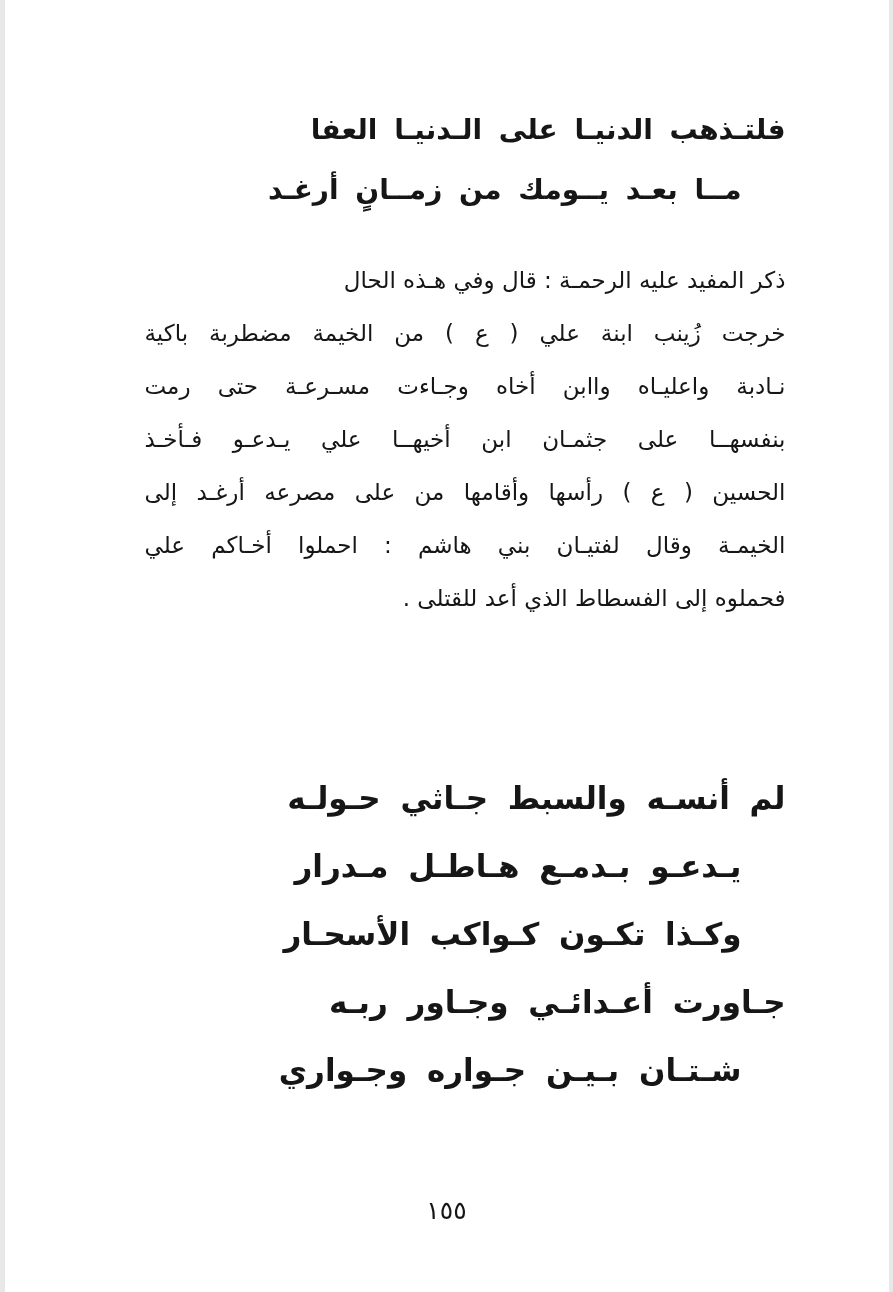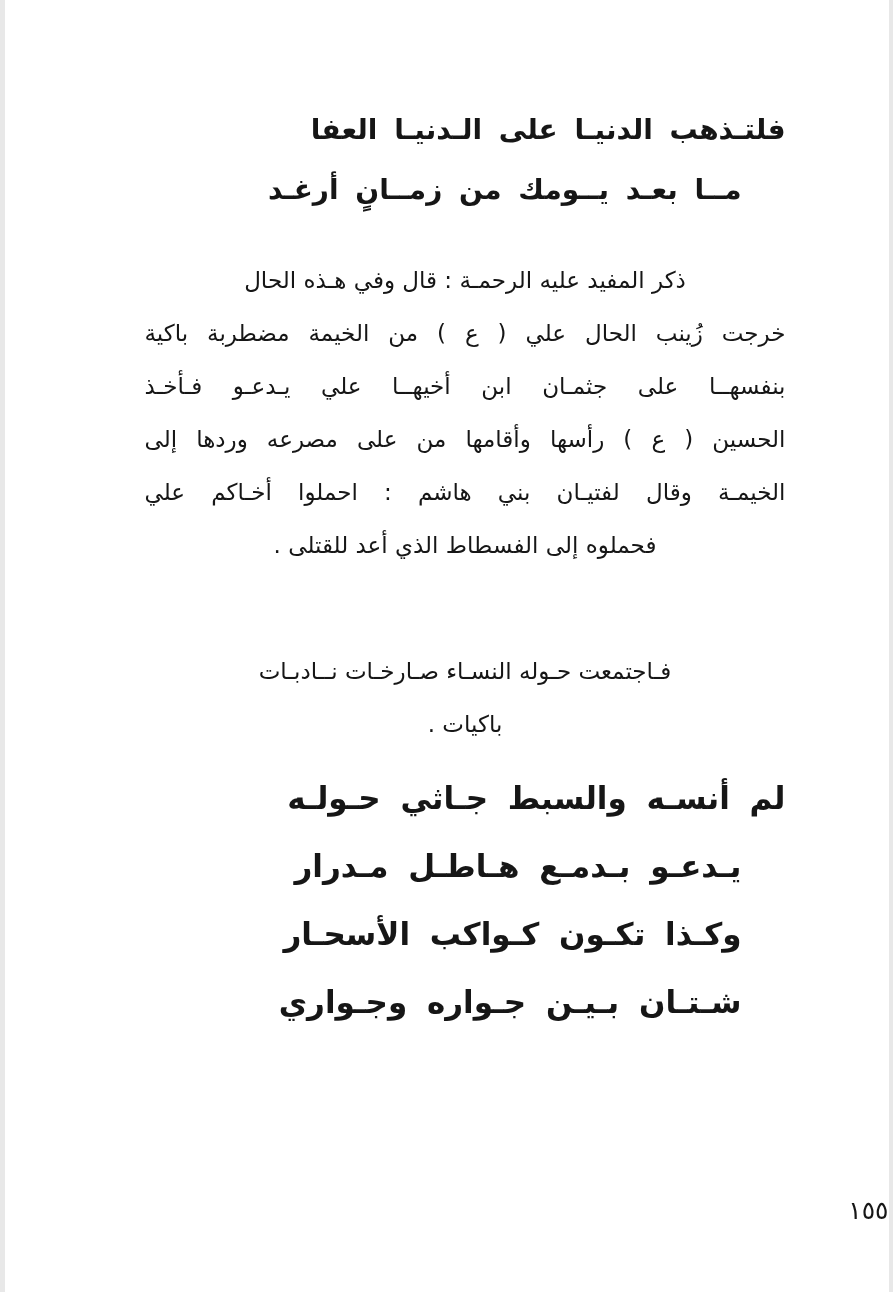--- a/index.html
+++ b/index.html
@@ -37,21 +37,21 @@
   
   .hemi-2 { padding-right: 44px; }
 
   
   .para-1 { top: 254px; }
   .para-2 { top: 645px; }
   .prose-line {
     height: 53px;
     line-height: 53px;
     font-size: 23px;
-    text-align: center;
+    text-align: right;
     white-space: nowrap;
   }
   .prose-line.just {
     white-space: normal;
     text-align: justify;
     text-align-last: justify;
   }
 
   
   .closing-verse { top: 764px; }
@@ -62,50 +62,49 @@
     font-weight: bold;
     word-spacing: 9px;
     white-space: nowrap;
   }
 
   .page-number {
     position: absolute;
     top: 1196px;
     left: 0;
     right: 0;
+    text-align: center;
     font-size: 25px;
     letter-spacing: 2px;
   }
 </style>
 </head>
 <body>
 
 <div class="page">
 
   <div class="block opening-verse">
     <div class="v-line hemi-1">فلتـذهب الدنيـا على الـدنيـا العفا</div>
     <div class="v-line hemi-2">مــا بعـد يــومك من زمــانٍ أرغـد</div>
   </div>
 
   <div class="block para-1">
     <div class="prose-line">ذكر المفيد عليه الرحمـة : قال وفي هـذه الحال</div>
-    <div class="prose-line just">خرجت زُينب الحال علي ( ع ) من الخيمة مضطربة باكية</div>
+    <div class="prose-line just">خرجت زُينب ابنة علي ( ع ) من الخيمة مضطربة باكية</div>
+    <div class="prose-line just">نـادبة واعليـاه واابن أخاه وجـاءت مسـرعـة حتى رمت</div>
     <div class="prose-line just">بنفسهــا على جثمـان ابن أخيهــا علي يـدعـو فـأخـذ</div>
-    <div class="prose-line just">الحسين ( ع ) رأسها وأقامها من على مصرعه وردها إلى</div>
+    <div class="prose-line just">الحسين ( ع ) رأسها وأقامها من على مصرعه أرغـد إلى</div>
     <div class="prose-line just">الخيمـة وقال لفتيـان بني هاشم : احملوا أخـاكم علي</div>
     <div class="prose-line">فحملوه إلى الفسطاط الذي أعد للقتلى .</div>
   </div>
 
-  <div class="block para-2">
-    <div class="prose-line">فـاجتمعت حـوله النسـاء صـارخـات نــادبـات</div>
-    <div class="prose-line">باكيات .</div>
-  </div>
 
   <div class="block closing-verse">
     <div class="v-line hemi-1">لم أنسـه والسبط جـاثي حـولـه</div>
     <div class="v-line hemi-2">يـدعـو بـدمـع هـاطـل مـدرار</div>
     <div class="v-line hemi-2">وكـذا تكـون كـواكب الأسحـار</div>
+    <div class="v-line hemi-1">جـاورت أعـدائـي وجـاور ربـه</div>
     <div class="v-line hemi-2">شـتـان بـيـن جـواره وجـواري</div>
   </div>
 
   <div class="page-number">١٥٥</div>
 
 </div>
 
 </body></html>

